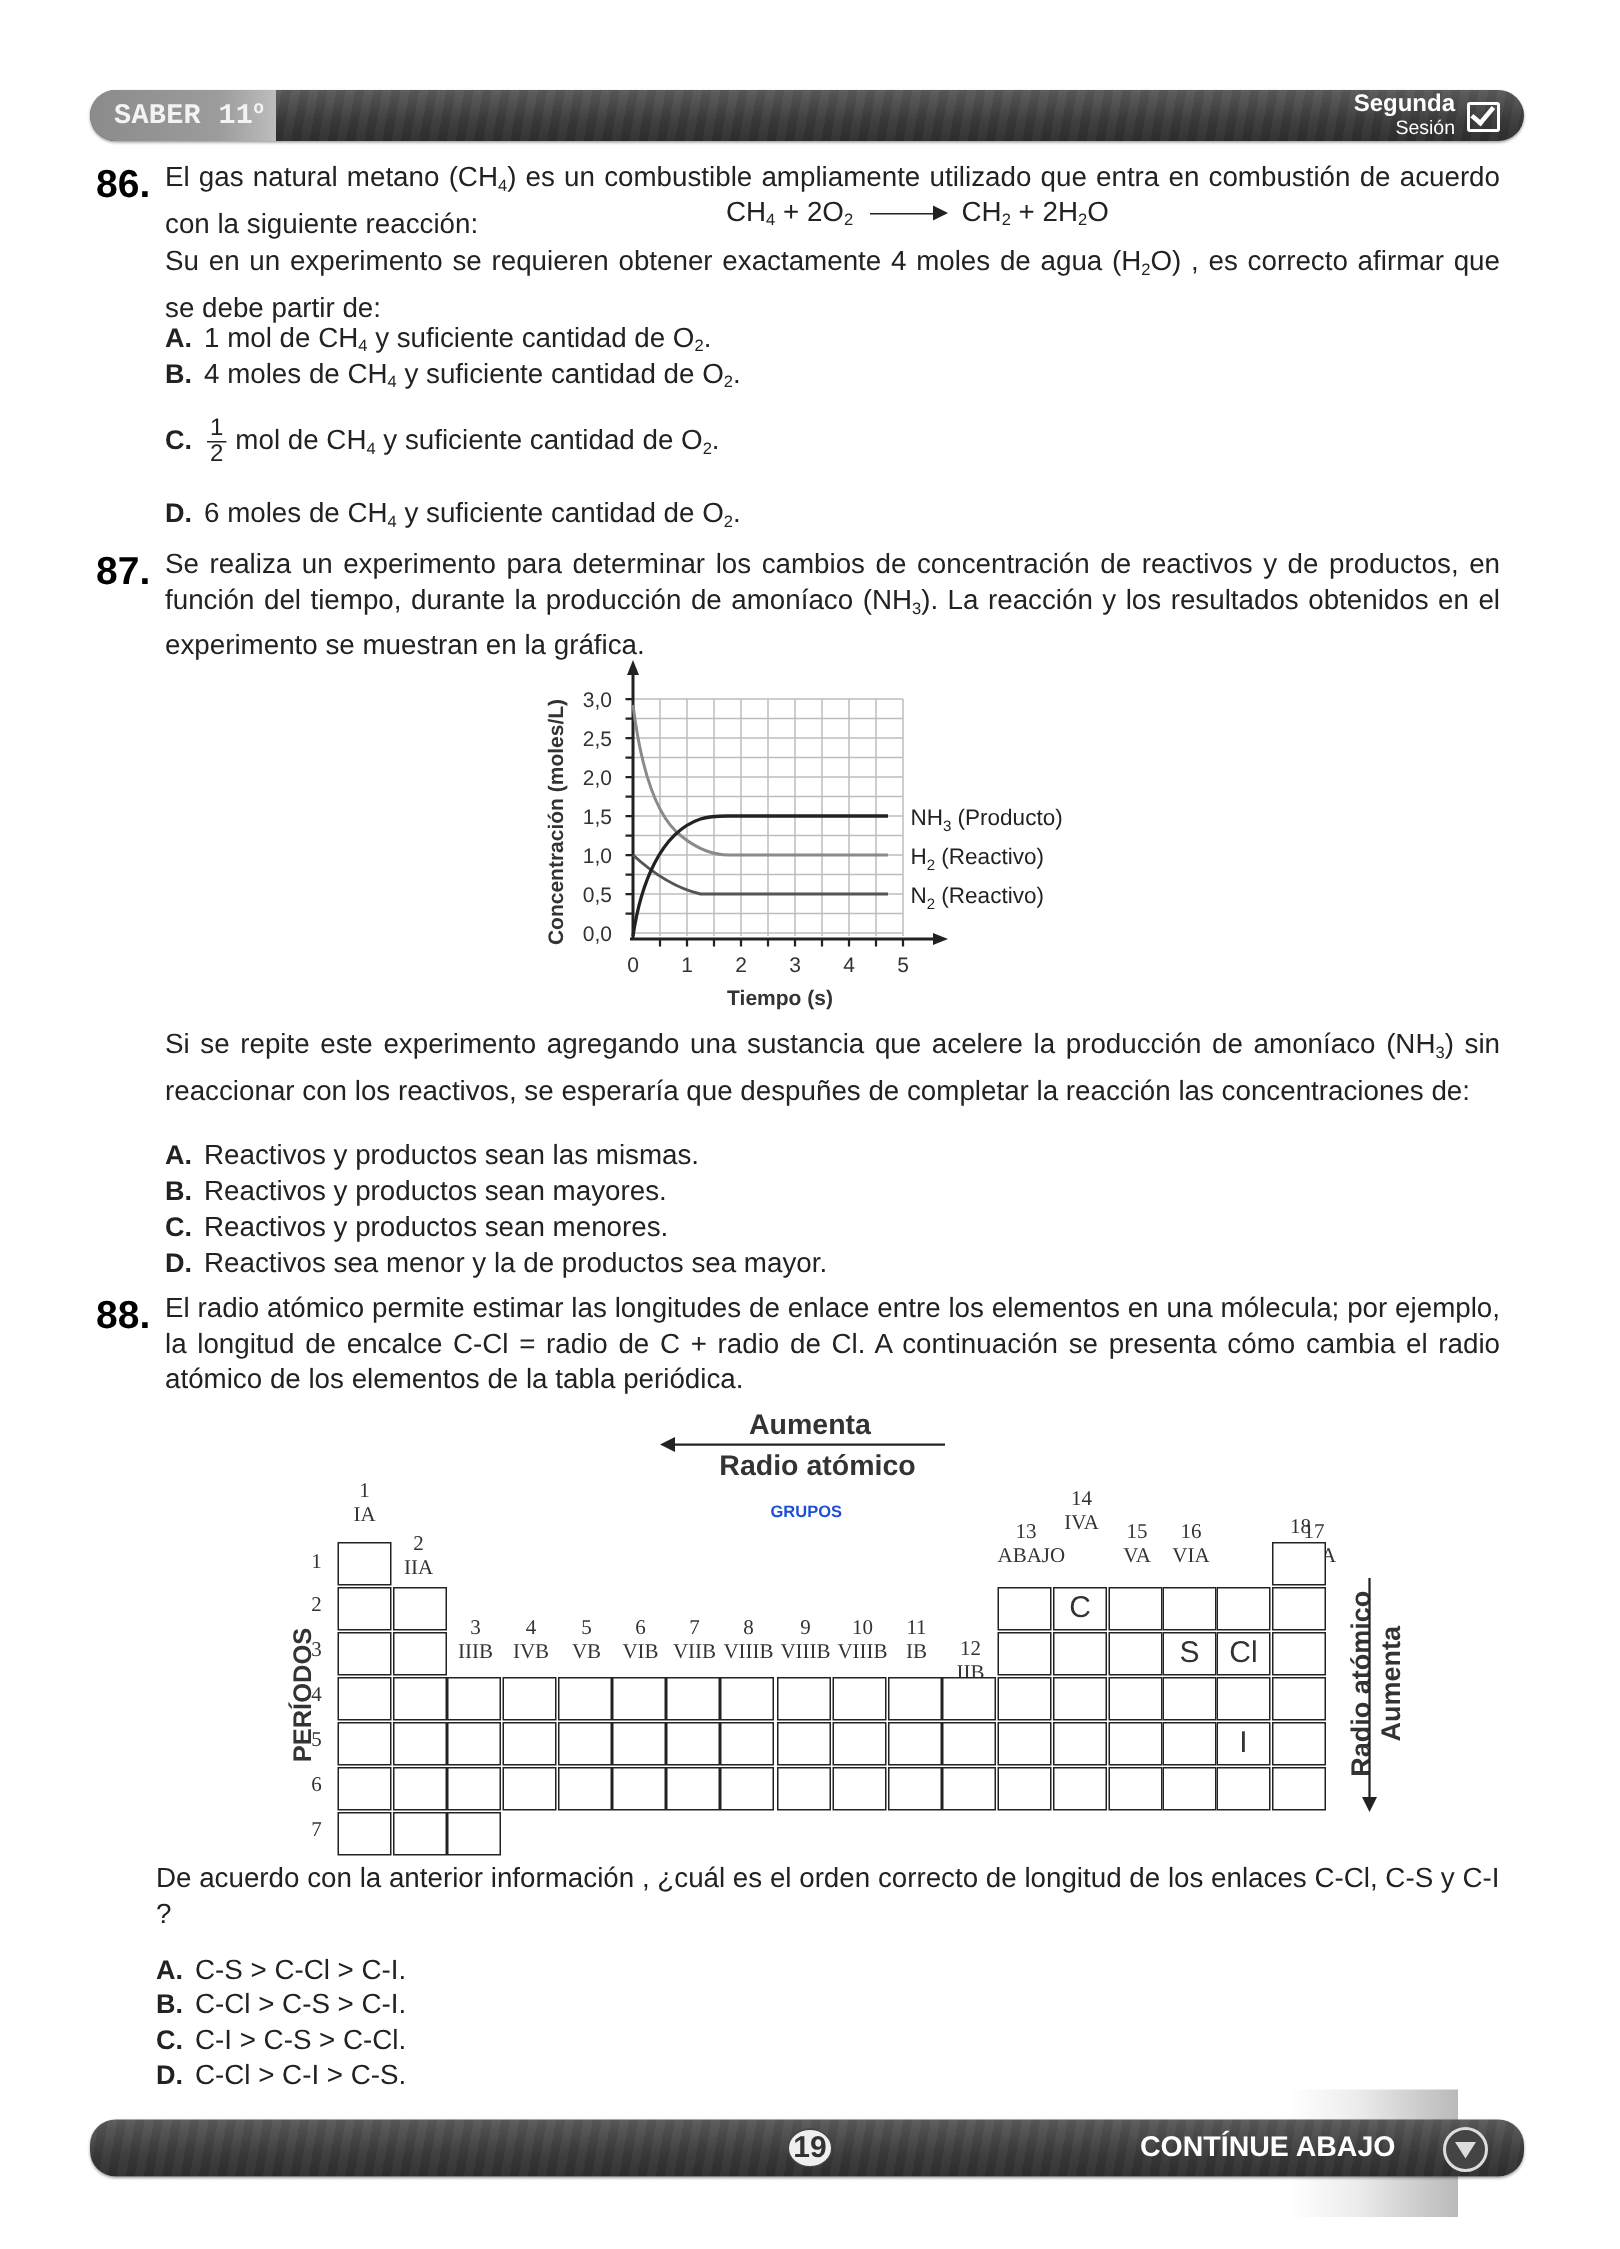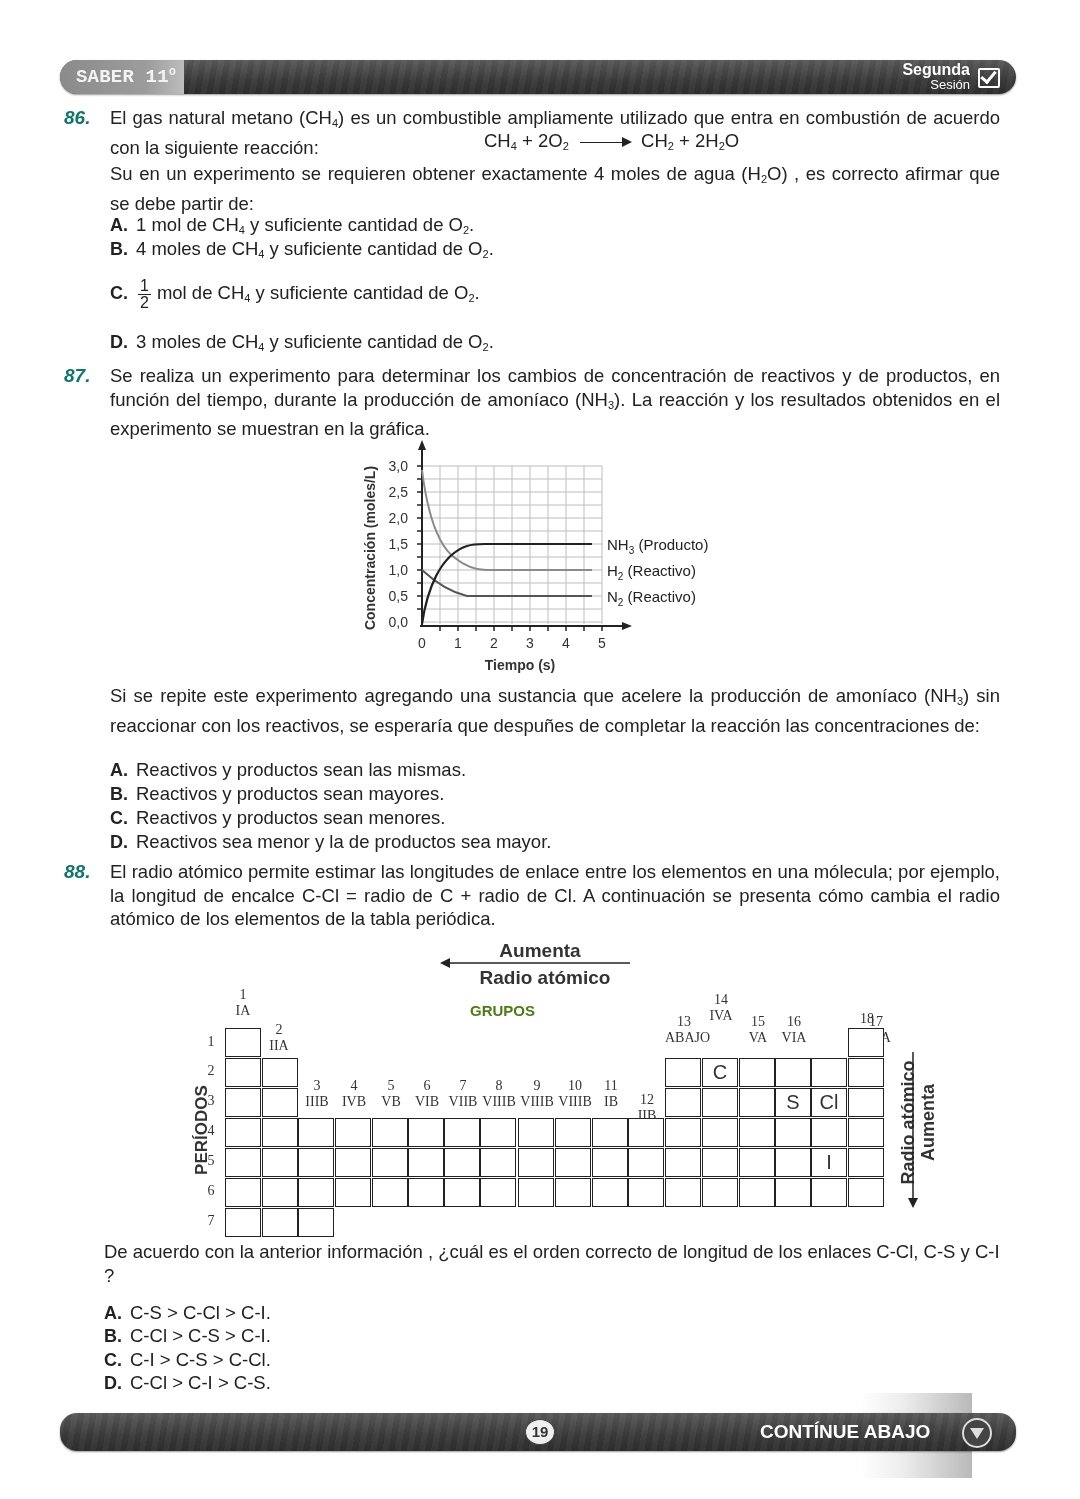--- a/index.html
+++ b/index.html
@@ -10,27 +10,27 @@
   .top-bar .brand-box{position:absolute;left:0;top:0;width:124px;height:34px;border-radius:17px 0 0 17px;background:linear-gradient(90deg,#8b8b8b 0%,#9c9c9c 70%,#bdbdbd 100%);}
   .top-bar .brand{position:absolute;left:16px;top:5px;font-weight:bold;font-size:19px;color:#f3f3f3;letter-spacing:.2px;font-family:Liberation Mono, monospace;}
   .top-bar .brand sup{font-size:12px;}
   .session{position:absolute;right:46px;top:0;text-align:right;color:#fff;line-height:1;}
   .session .s1{font-weight:bold;font-size:16px;display:block;margin-top:2px;}
   .session .s2{font-size:13px;display:block;}
   .check{position:absolute;right:16px;top:8px;width:18px;height:16px;border:2px solid #fff;border-radius:2px;}
   .check::after{content:"";position:absolute;left:4px;top:-2px;width:6px;height:12px;border-right:3px solid #fff;border-bottom:3px solid #fff;transform:rotate(40deg);}
   .bottom-bar{top:1413px;height:38px;}
   .shade{position:absolute;left:860px;top:1393px;width:112px;height:85px;background:linear-gradient(90deg,#fff 0%,#ececec 40%,#b9b9b9 100%);}
-  .page-num{position:absolute;left:465px;top:6px;width:28px;height:24px;border-radius:50%;background:#efefef;color:#333;font-weight:bold;font-size:15px;text-align:center;line-height:24px;border:1px solid #444;}
+  .page-num{position:absolute;left:465px;top:6px;width:28px;height:24px;border-radius:50%;background:#efefef;color:#333;font-weight:bold;font-size:20px;text-align:center;line-height:24px;border:1px solid #444;}
   .continue{position:absolute;left:700px;top:8px;color:#fff;font-weight:bold;font-size:19px;}
   .down-btn{position:absolute;left:902px;top:5px;width:26px;height:26px;border-radius:50%;border:2px solid #ddd;background:#444;}
   .down-btn::after{content:"";position:absolute;left:6px;top:8px;border-left:7px solid transparent;border-right:7px solid transparent;border-top:11px solid #ddd;}
 
   .txt{position:absolute;font-size:18.5px;line-height:23.5px;color:#222;}
-  .qnum{position:absolute;font-weight:bold;font-size:19px;color:#0f766e;font-style:italic;}
+  .qnum{position:absolute;font-weight:bold;font-size:26px;color:#000000;}
   .just{text-align:justify;text-align-last:left;}
   .opt{position:absolute;font-size:18.5px;color:#222;white-space:nowrap;}
   .opt b{font-size:18px;margin-right:8px;}
   sub{font-size:11px;vertical-align:-3px;}
   .frac{display:inline-block;vertical-align:middle;text-align:center;font-size:16px;line-height:16px;margin:0 6px 0 2px;}
   .frac span{display:block;}
   .frac .num{border-bottom:1px solid #222;padding:0 2px;}
   .eq{position:absolute;left:484px;top:130px;font-size:18.5px;white-space:nowrap;}
   .arrow{display:inline-block;width:50px;height:1px;background:#222;vertical-align:middle;position:relative;margin:0 6px;}
   .arrow::after{content:"";position:absolute;right:-2px;top:-5px;border-top:5px solid transparent;border-bottom:5px solid transparent;border-left:10px solid #222;}
@@ -60,21 +60,21 @@
   <span>CH</span><sub>4</sub><span> + 2O</span><sub>2</sub>
   <span class="arrow"></span>
   <span>CH</span><sub>2</sub><span> + 2H</span><sub>2</sub><span>O</span>
 </div>
 <div class="txt just" style="left:110px;top:162px;width:890px;">
   <span>Su en un experimento se requieren  obtener exactamente 4 moles  de agua (H</span><sub>2</sub><span>O) , es correcto afirmar que se debe partir de:</span>
 </div>
 <div class="opt" style="left:110px;top:214px;"><b>A.</b><span>1 mol de  CH</span><sub>4</sub><span>  y suficiente cantidad  de O</span><sub>2</sub><span>.</span></div>
 <div class="opt" style="left:110px;top:238px;"><b>B.</b><span>4 moles de  CH</span><sub>4</sub><span>  y suficiente cantidad  de O</span><sub>2</sub><span>.</span></div>
 <div class="opt" style="left:110px;top:278px;"><b>C.</b><span class="frac"><span class="num">1</span><span>2</span></span><span>mol de  CH</span><sub>4</sub><span>  y suficiente cantidad  de O</span><sub>2</sub><span>.</span></div>
-<div class="opt" style="left:110px;top:331px;"><b>D.</b><span>3 moles de  CH</span><sub>4</sub><span>  y suficiente cantidad  de O</span><sub>2</sub><span>.</span></div>
+<div class="opt" style="left:110px;top:331px;"><b>D.</b><span>6 moles de  CH</span><sub>4</sub><span>  y suficiente cantidad  de O</span><sub>2</sub><span>.</span></div>
 
 <div class="qnum" style="left:64px;top:365px;">87.</div>
 <div class="txt just" style="left:110px;top:364px;width:890px;">
   <span>Se realiza un experimento para determinar los cambios de concentración  de reactivos y de productos, en función  del tiempo, durante la producción  de amoníaco (NH</span><sub>3</sub><span>). La reacción  y los resultados obtenidos en el experimento se muestran en la gráfica.</span>
 </div>
 
 <svg style="position:absolute;left:355px;top:440px;" width="380" height="240" viewBox="0 0 380 240">
   <g stroke="#bdbdbd" stroke-width="1">
     <line x1="67" y1="26" x2="247" y2="26"></line>
       <line x1="67" y1="39" x2="247" y2="39"></line>
@@ -175,21 +175,21 @@
 <div class="qnum" style="left:64px;top:861px;">88.</div>
 <div class="txt just" style="left:110px;top:860px;width:890px;">El radio atómico permite estimar las longitudes de enlace entre los elementos en una mólecula; por ejemplo, la longitud de encalce C-Cl = radio de C + radio de Cl. A continuación  se presenta cómo cambia el radio atómico de los elementos de la tabla periódica.</div>
 
 <div>
   <div style="position:absolute;left:440px;top:940px;width:200px;text-align:center;font-weight:bold;font-size:19px;color:#333;">Aumenta</div>
   <svg style="position:absolute;left:440px;top:956px;" width="192" height="14">
       <line x1="6" y1="7" x2="190" y2="7" stroke="#222" stroke-width="1.5"></line>
       <polygon points="0,7 10,2 10,12" fill="#222"></polygon>
     </svg>
   <div style="position:absolute;left:440px;top:967px;width:210px;text-align:center;font-weight:bold;font-size:19px;color:#333;">Radio atómico</div>
-  <div style="position:absolute;left:470px;top:1002px;width:135px;font-weight:bold;font-size:15px;color:#4d7c0f;">GRUPOS</div>
+  <div style="position:absolute;left:470px;top:1002px;width:135px;text-align:center;font-weight:bold;font-size:11px;color:#1d4ed8;">GRUPOS</div>
 
   <div style="position:absolute;left:147px;top:1120px;transform:rotate(-90deg);transform-origin:center;width:110px;text-align:center;font-weight:bold;font-size:17px;color:#333;">PERÍODOS</div>
   <div class="pt-label" style="left:204px;top:1034px;width:14px;">1</div>
   <div class="pt-label" style="left:204px;top:1063px;width:14px;">2</div>
   <div class="pt-label" style="left:204px;top:1093px;width:14px;">3</div>
   <div class="pt-label" style="left:204px;top:1123px;width:14px;">4</div>
   <div class="pt-label" style="left:204px;top:1153px;width:14px;">5</div>
   <div class="pt-label" style="left:204px;top:1183px;width:14px;">6</div>
   <div class="pt-label" style="left:204px;top:1213px;width:14px;">7</div>
 

